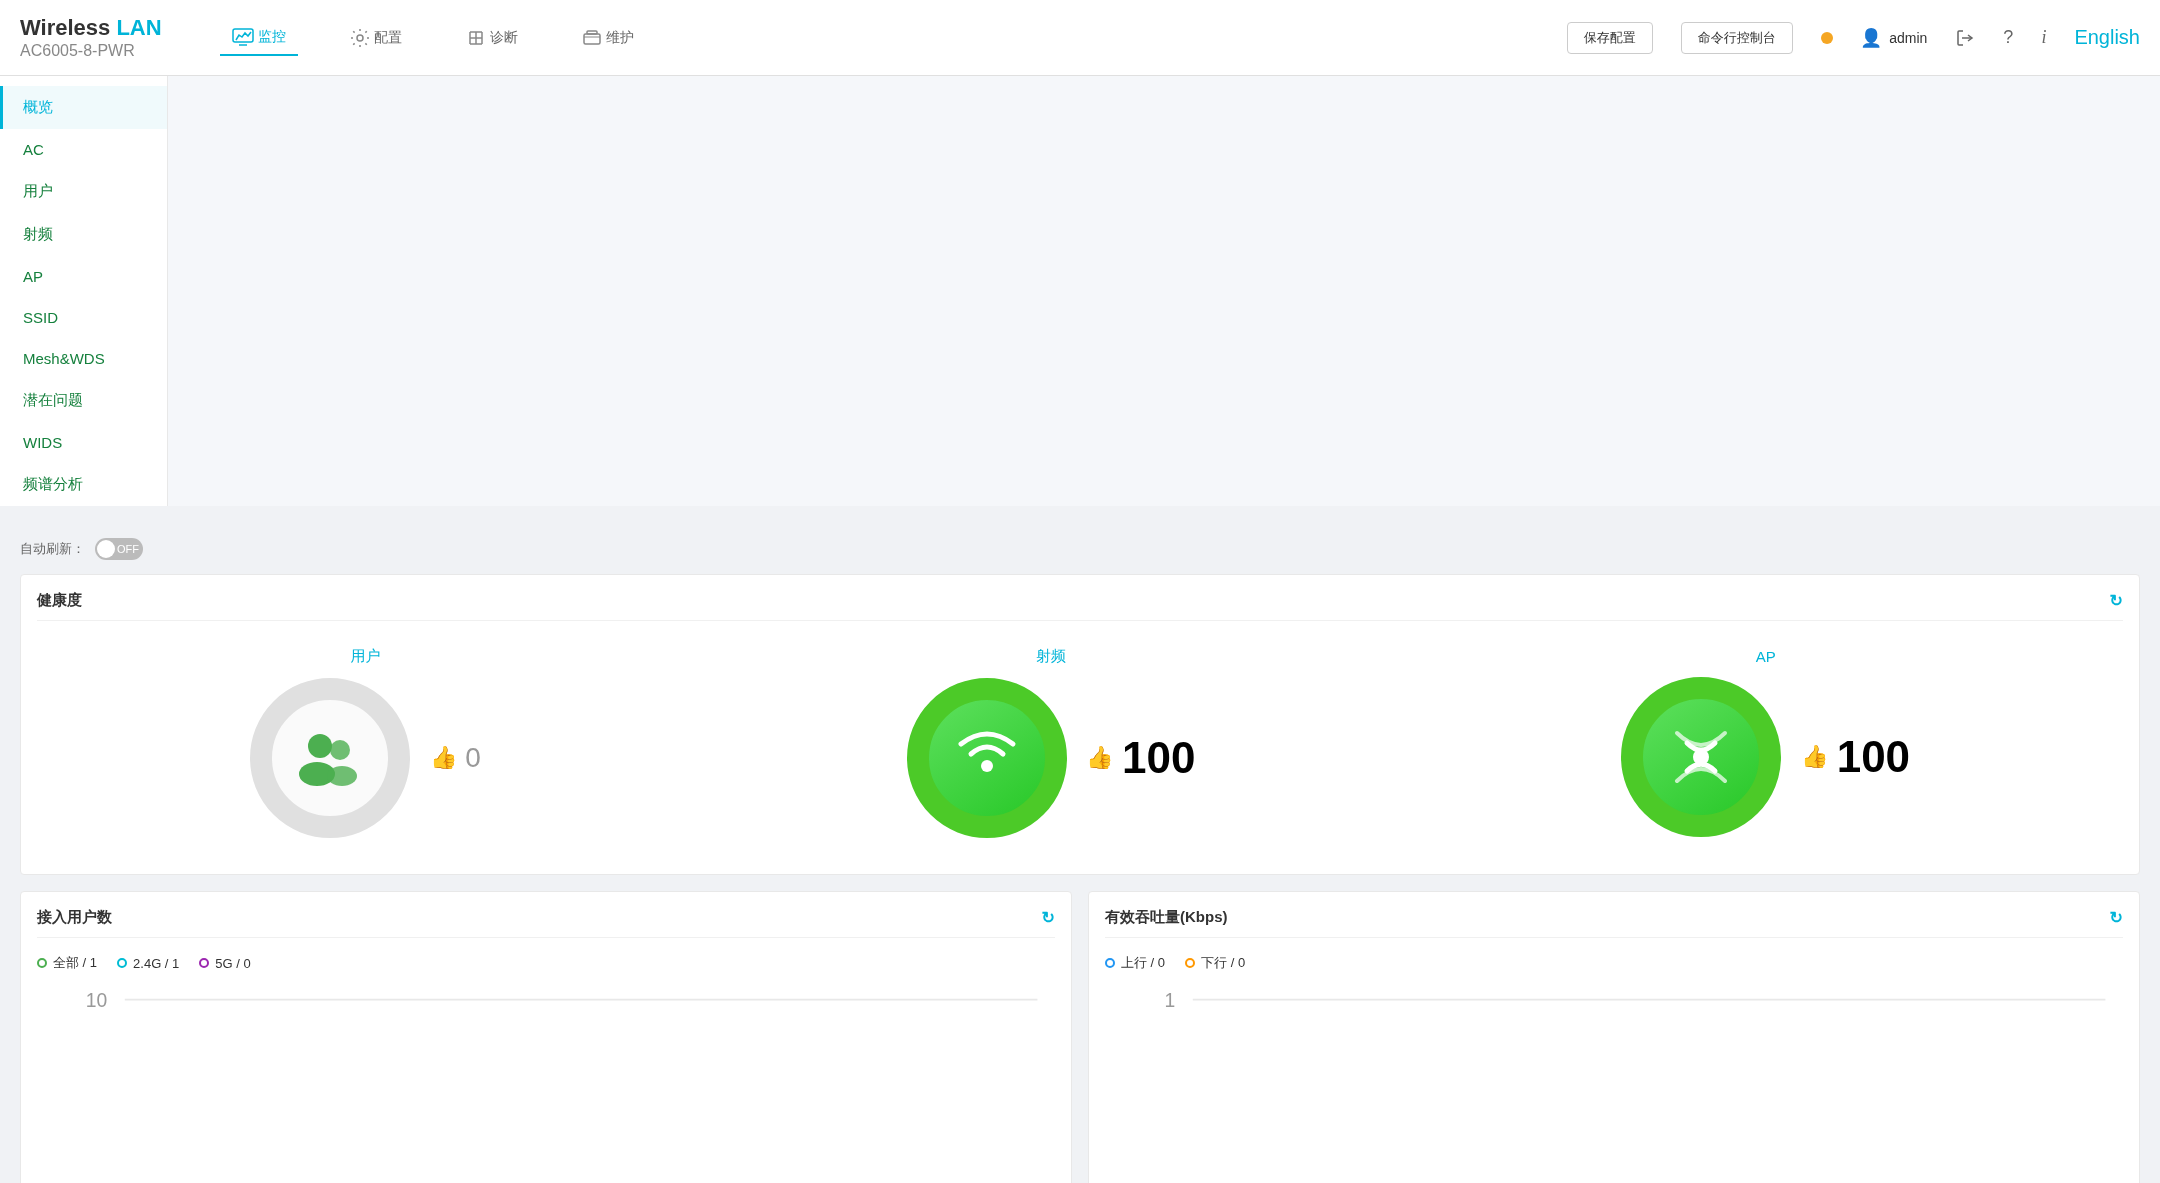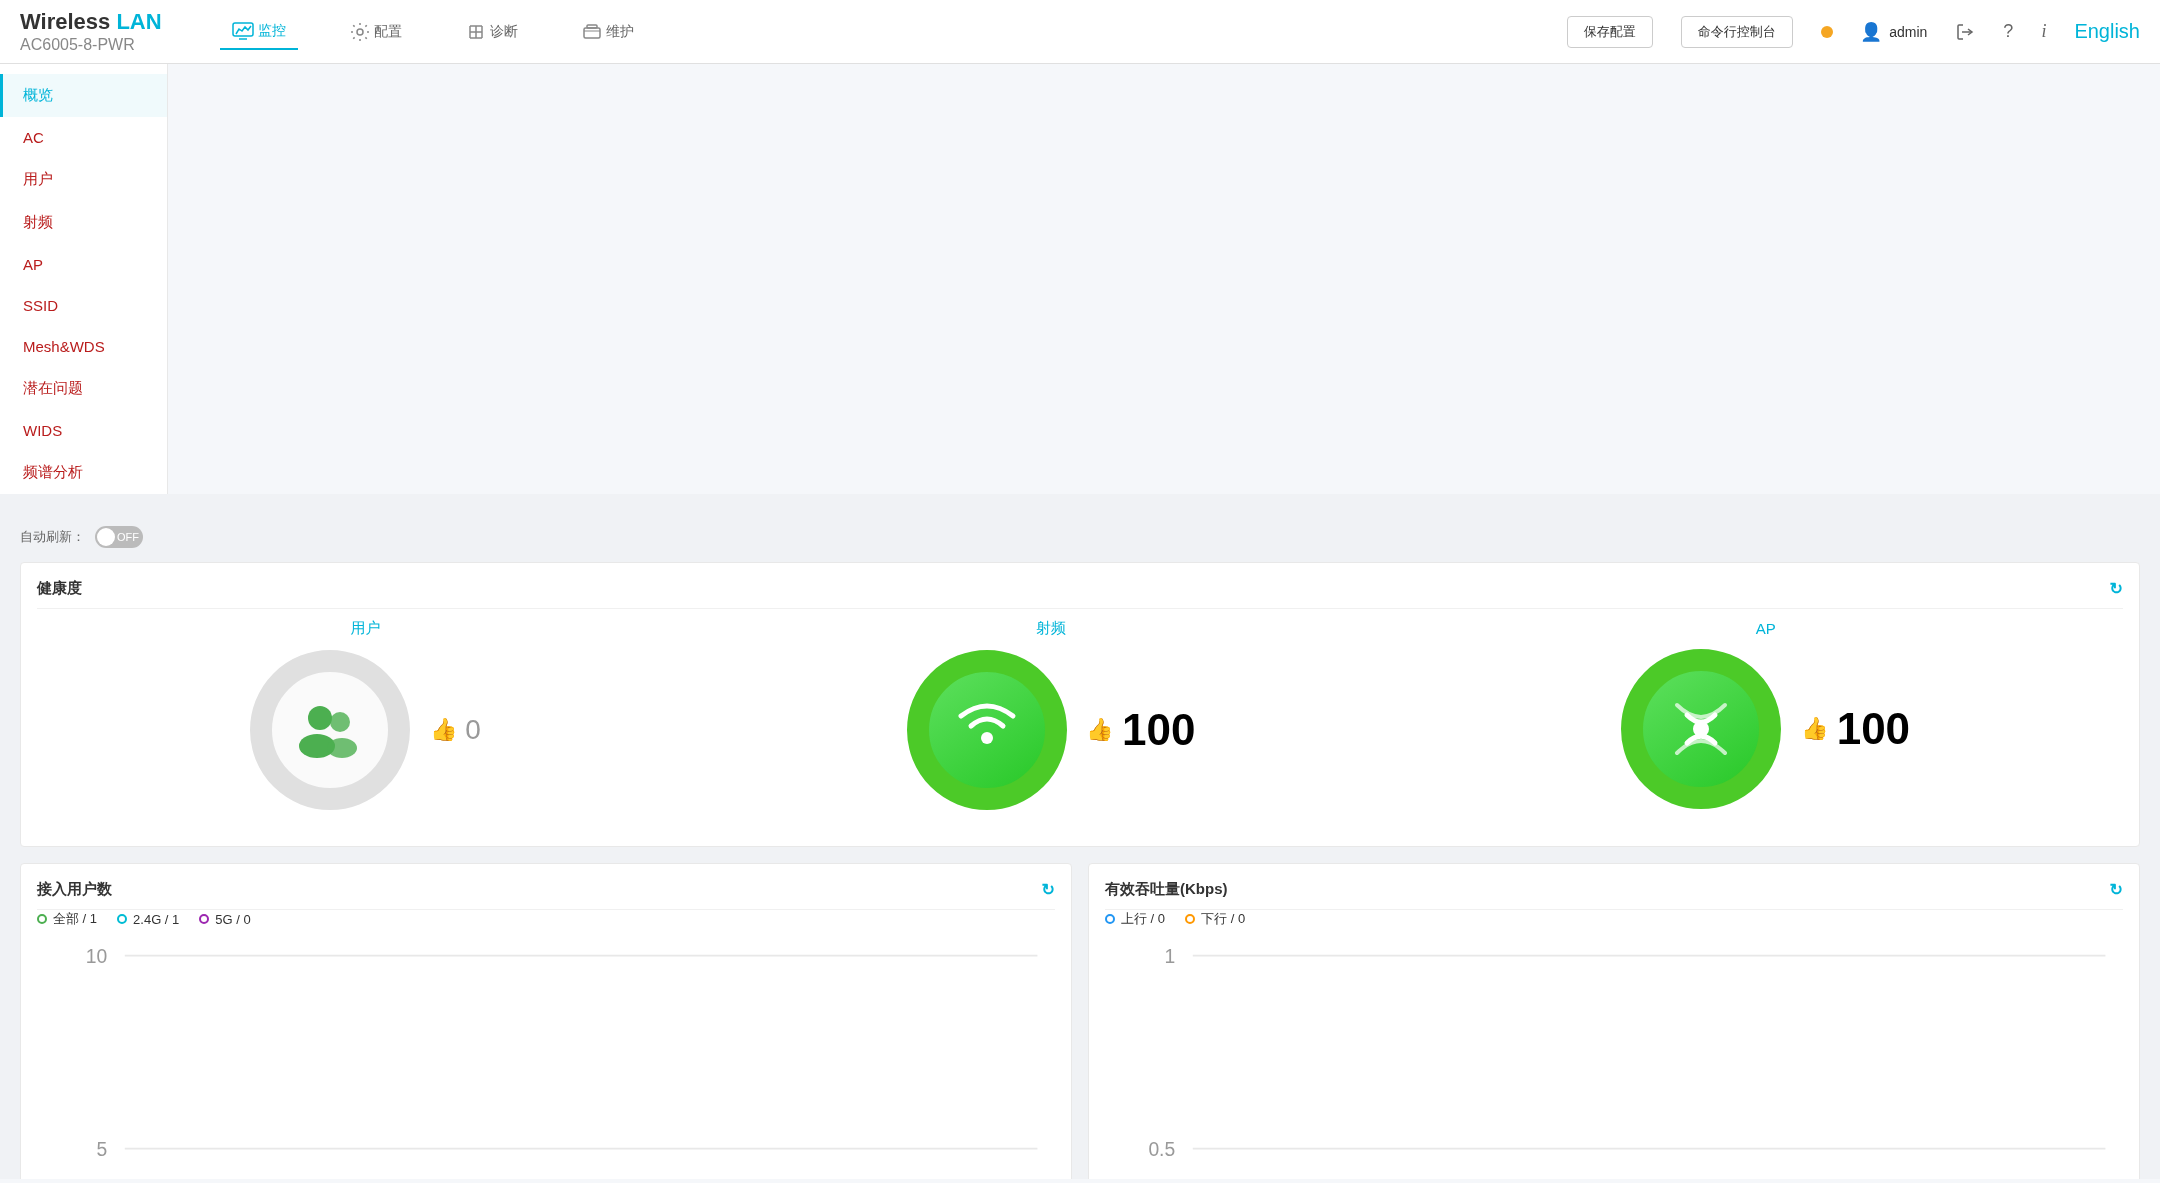--- a/index.html
+++ b/index.html
@@ -4,21 +4,21 @@
   <style>
     * { box-sizing: border-box; margin: 0; padding: 0; }
     body { font-family: 'Microsoft YaHei', Arial, sans-serif; background: #f5f7fa; color: #333; font-size: 14px; }
 
     
     .header {
       display: flex;
       align-items: center;
       background: #fff;
       border-bottom: 1px solid #e0e0e0;
-      height: 64px;
+      height: 76px;
       padding: 0 20px;
       position: relative;
     }
     .logo-area {
       display: flex;
       flex-direction: column;
       margin-right: 40px;
       min-width: 160px;
     }
     .logo-title {
@@ -79,21 +79,21 @@
     .sidebar {
       width: 168px;
       background: #fff;
       border-right: 1px solid #e8e8e8;
       padding-top: 10px;
       flex-shrink: 0;
     }
     .sidebar-item {
       padding: 12px 20px;
       cursor: pointer;
-      color: #b91c1c;
+      color: #15803d;
       font-size: 15px;
       border-left: 3px solid transparent;
     }
     .sidebar-item.active {
       color: #00b4d8;
       border-left: 3px solid #00b4d8;
       background: #f0fafc;
     }
 
     
@@ -143,20 +143,21 @@
       background: #fff;
       border-radius: 4px;
       border: 1px solid #e8e8e8;
       margin-bottom: 16px;
       padding: 16px;
     }
     .card-header {
       display: flex;
       justify-content: space-between;
       align-items: center;
+      margin-bottom: 16px;
       font-size: 15px;
       font-weight: bold;
       color: #333;
       border-bottom: 1px solid #f0f0f0;
       padding-bottom: 10px;
     }
     .refresh-icon { color: #00b4d8; cursor: pointer; font-size: 16px; }
 
     
     .health-row {

